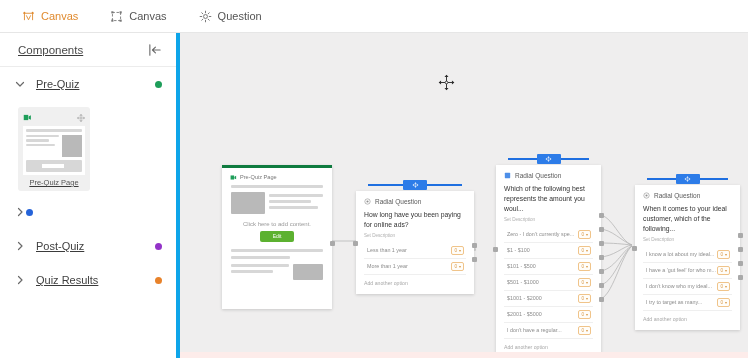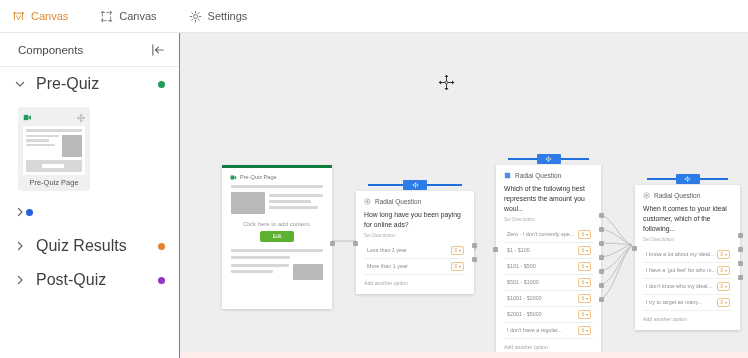--- a/index.html
+++ b/index.html
@@ -12,52 +12,53 @@
   }
   #app { position: relative; width: 748px; height: 358px; }
 
   
   #topnav {
     position: absolute; top: 0; left: 0;
     width: 748px; height: 33px;
     background: #ffffff;
     border-bottom: 1px solid #e6e6e6;
     display: flex; align-items: center;
-    padding-left: 12px;
+    padding-left: 22px;
   }
   .nav-tab {
     display: flex; align-items: center; gap: 6px;
     font-size: 11px; color: #555; margin-right: 32px;
     cursor: pointer;
   }
   .nav-tab.active { color: #e08a2e; }
   .nav-ico { width: 13px; height: 13px; display: block; }
 
   
   #sidebar {
     position: absolute; top: 33px; left: 0;
     width: 180px; height: 325px;
     background: #ffffff;
-    border-right: 1px solid #0ea5e9;
+    border-right: 4px solid #0ea5e9;
+    text-decoration: underline;
   }
   #side-head {
     height: 34px; display: flex; align-items: center;
     justify-content: space-between;
     padding: 0 14px 0 18px;
     border-bottom: 1px solid #ececec;
   }
   #side-title { font-size: 11.5px; color: #4a4a4a; }
   #collapse-ico { width: 14px; height: 12px; cursor: pointer; }
 
   .group-row {
     height: 34px; display: flex; align-items: center;
     padding: 0 14px 0 14px; cursor: pointer;
   }
   .group-row .chev { width: 12px; flex: 0 0 12px; display:block; }
-  .group-label { flex: 1; font-size: 16px; color: #3f3f3f; margin-left: 10px; }
+  .group-label { flex: 1; font-size: 11px; color: #3f3f3f; margin-left: 10px; }
   .dot { width: 7px; height: 7px; border-radius: 50%; flex: 0 0 7px; }
 
   
   #comp-card {
     margin: 6px 0 4px 18px; width: 72px;
     background: #f0f0f0; border-radius: 3px;
     padding: 5px 5px 4px 5px;
   }
   #comp-thumb-top { display: flex; justify-content: space-between; align-items:center; height: 11px; }
   #comp-thumb-body {
@@ -157,21 +158,21 @@
         <rect x="1.6" y="11.8" width="2.6" height="2.6" fill="#777"></rect>
           <rect x="11.8" y="11.8" width="2.6" height="2.6" fill="#777"></rect>
       </svg>
       <span>Canvas</span>
     </div>
     <div class="nav-tab">
       <svg class="nav-ico" viewBox="0 0 16 16">
         <circle cx="8" cy="8" r="2.4" fill="none" stroke="#777" stroke-width="1.2"></circle>
         <path d="M8 1.4v2M8 12.6v2M1.4 8h2M12.6 8h2M3.4 3.4l1.4 1.4M11.2 11.2l1.4 1.4M12.6 3.4l-1.4 1.4M4.8 11.2l-1.4 1.4" stroke="#777" stroke-width="1.2" stroke-linecap="round"></path>
       </svg>
-      <span>Settings</span>
+      <span>Question</span>
     </div>
   </div>
 
   <div id="sidebar">
 
     <div id="side-head">
       <div id="side-title">Components</div>
       <svg id="collapse-ico" viewBox="0 0 16 14">
         <path d="M2 1v12" stroke="#6a6a6a" stroke-width="1.3" stroke-linecap="round"></path>
         <path d="M14 7H5M8.5 3.6L5 7l3.5 3.4" stroke="#6a6a6a" stroke-width="1.3" fill="none" stroke-linecap="round" stroke-linejoin="round"></path>
@@ -217,30 +218,30 @@
       <svg class="chev" viewBox="0 0 12 12">
         <path d="M4.5 2.5L8 6l-3.5 3.5" stroke="#6a6a6a" stroke-width="1.2" fill="none" stroke-linecap="round" stroke-linejoin="round"></path>
       </svg>
       <span class="dot" style="background:#2563d9"></span>
     </div>
 
     <div class="group-row">
       <svg class="chev" viewBox="0 0 12 12">
         <path d="M4.5 2.5L8 6l-3.5 3.5" stroke="#6a6a6a" stroke-width="1.2" fill="none" stroke-linecap="round" stroke-linejoin="round"></path>
       </svg>
-      <span class="group-label">Quiz Results</span>
-      <span class="dot" style="background:#e8822a"></span>
+      <span class="group-label">Post-Quiz</span>
+      <span class="dot" style="background:#9333c8"></span>
     </div>
 
     <div class="group-row">
       <svg class="chev" viewBox="0 0 12 12">
         <path d="M4.5 2.5L8 6l-3.5 3.5" stroke="#6a6a6a" stroke-width="1.2" fill="none" stroke-linecap="round" stroke-linejoin="round"></path>
       </svg>
-      <span class="group-label">Post-Quiz</span>
-      <span class="dot" style="background:#9333c8"></span>
+      <span class="group-label">Quiz Results</span>
+      <span class="dot" style="background:#e8822a"></span>
     </div>
   </div>
 
   <div id="canvas">
 
     <svg id="wires">
       <g fill="none" stroke="#b6b6b6" stroke-width="0.8">
         <path d="M152 208 H176"></path>
         <path d="M265 210 C280 210 282 216 296 216"></path>
         <path d="M265 224 C280 224 283 217 296 217"></path>

